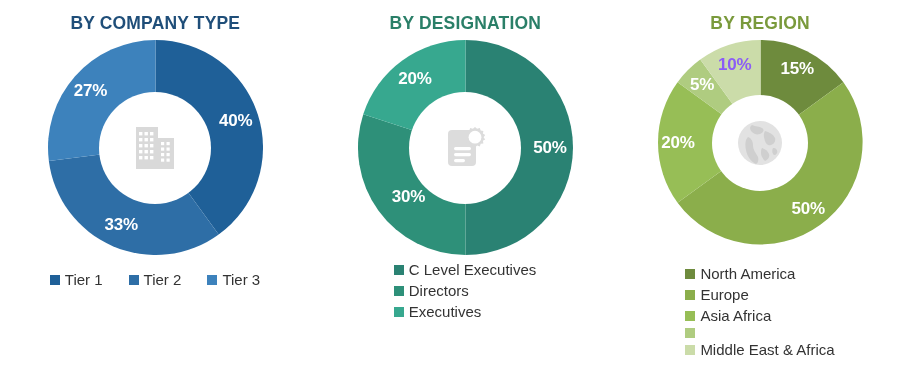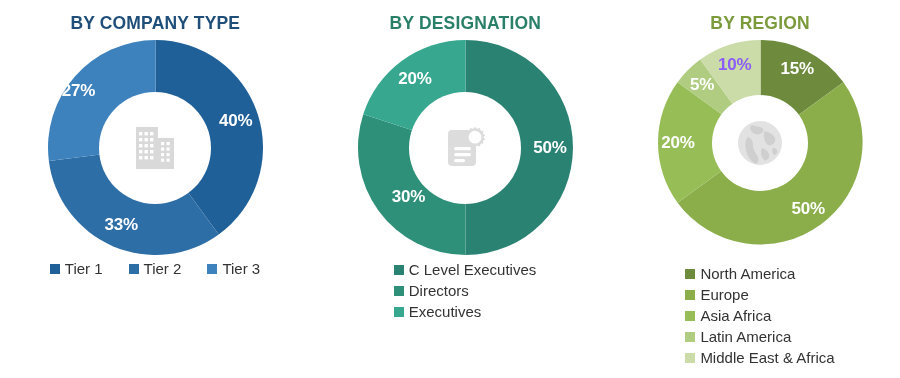--- a/index.html
+++ b/index.html
@@ -86,21 +86,21 @@
     line-height:18px;
     white-space:nowrap;
   }
   .swatch{
     width:10px;height:10px;
     display:inline-block;
     flex:0 0 auto;
   }
   .legend-label{color:#333333;font-size:15px;}
 
-  .legend-1{margin-top:5px;}
+  .legend-1{margin-top:16px;}
   .legend-2{margin-top:6px;text-align:right;}
   .legend-3{margin-top:20px;}
 </style>
 </head>
 <body>
 
 <div class="board">
 
   <div class="panel panel-1">
     <div class="panel-title" style="color: rgb(31, 78, 121);">BY COMPANY TYPE</div>
@@ -139,21 +139,21 @@
               <rect x="40.5" y="28.5" width="3.2" height="3.2"></rect>
             <rect x="35" y="34" width="3.2" height="3.2"></rect>
               <rect x="40.5" y="34" width="3.2" height="3.2"></rect>
             <rect x="35" y="39.5" width="3.2" height="3.2"></rect>
               <rect x="40.5" y="39.5" width="3.2" height="3.2"></rect>
           </g>
         </svg>
       </div>
     <div class="pct" style="left: 188.268px; top: 81.2567px;">40%</div>
         <div class="pct" style="left: 73.7722px; top: 185.44px;">33%</div>
-        <div class="pct" style="left: 31px; top: 51.3381px;">27%</div>
+        <div class="pct" style="left: 43px; top: 51.3381px;">27%</div>
       </div>
 
     <div class="legend horiz legend-1">
       <div class="legend-item">
         <span class="swatch" style="background:#1F6098"></span>
         <span class="legend-label">Tier 1</span>
       </div>
       <div class="legend-item">
         <span class="swatch" style="background:#2E6EA6"></span>
         <span class="legend-label">Tier 2</span>
@@ -251,21 +251,20 @@
       <div class="legend-item">
         <span class="swatch" style="background:#8BAE4B"></span>
         <span class="legend-label">Europe</span>
       </div>
       <div class="legend-item">
         <span class="swatch" style="background:#97BE56"></span>
         <span class="legend-label">Asia Africa</span>
       </div>
       <div class="legend-item">
         <span class="swatch" style="background:#AFCC80"></span>
-        <span class="legend-label">Latin America</span>
       </div>
       <div class="legend-item">
         <span class="swatch" style="background:#CBDCA9"></span>
         <span class="legend-label">Middle East &amp; Africa</span>
       </div>
     </div>
   </div>
 
 </div>
 

